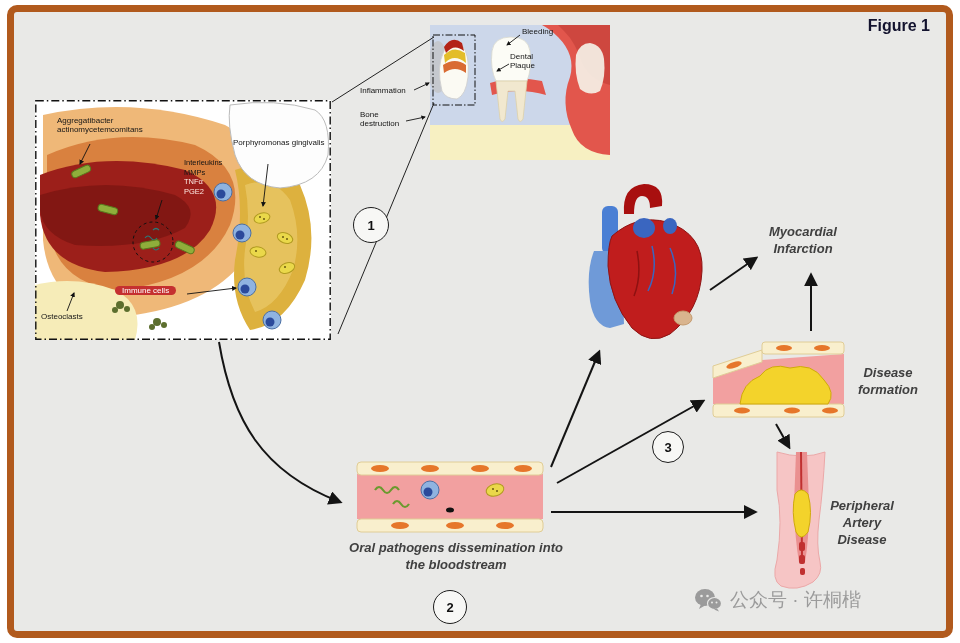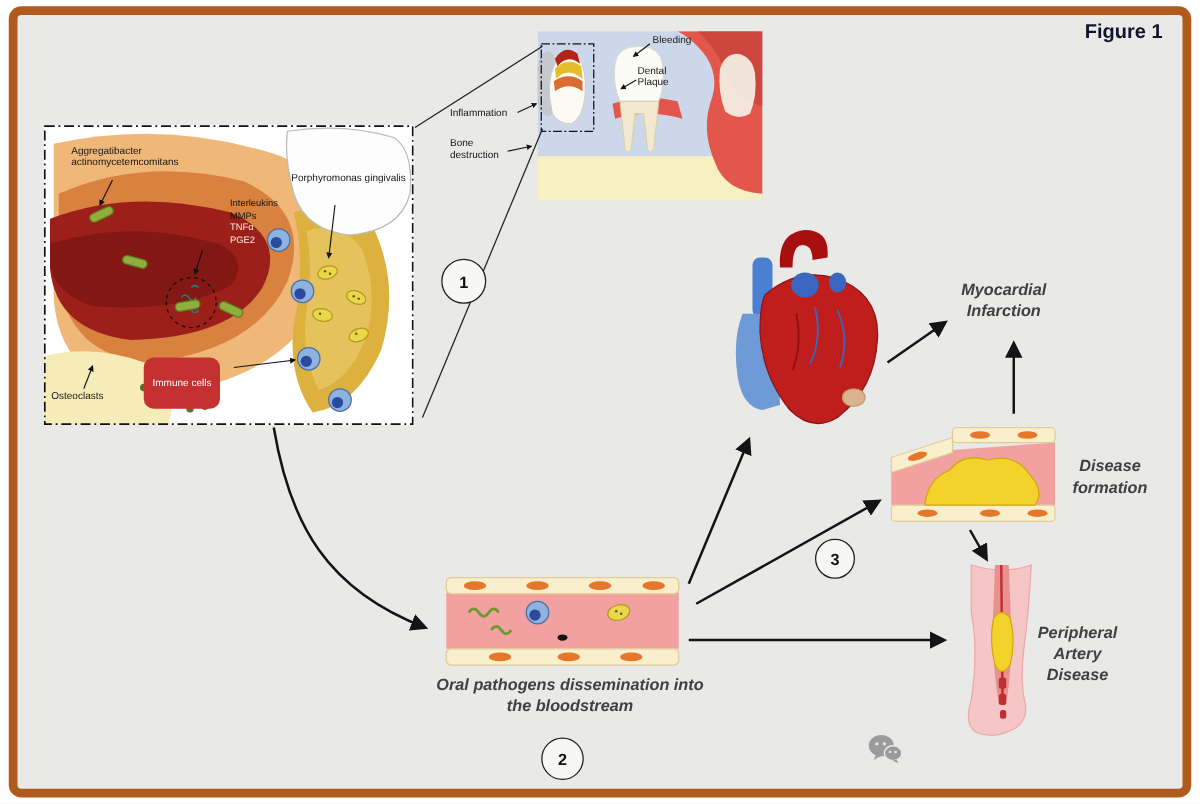--- a/index.html
+++ b/index.html
@@ -13,21 +13,21 @@
   .caption { position:absolute; font-style:italic; font-weight:bold; font-size:13px; color:#404040;
              text-align:center; line-height:1.3; z-index:6; }
   .badge { position:absolute; border:1.5px solid #1d1d1d; border-radius:50%; background:#f7f7f5;
            display:flex; align-items:center; justify-content:center; font-weight:600; color:#111;
            font-size:13px; z-index:7; }
   .fig-label { position:absolute; top:17px; right:30px; font-size:16px; font-weight:bold; color:#13132e; z-index:6; }
   .overlay { position:absolute; left:0; top:0; z-index:5; pointer-events:none; }
   .mediators { position:absolute; left:118px; top:58px; z-index:6; font-size:7.5px; line-height:9.5px; color:#141414;margin-left:31px; }
   .mediators div:nth-child(3), .mediators div:nth-child(4) { color:#ffe9e2; }
   .chip { position:absolute; left:80px; top:186px; background:#c53030; color:#fff; font-size:8px;
-          padding:16px 7px; border-radius:8px; z-index:6; white-space:nowrap; }
+          padding:0 7px; border-radius:8px; z-index:6; white-space:nowrap; }
   .watermark { position:absolute; left:694px; top:587px; display:flex; align-items:center; gap:8px;
                color:#9b9b9b; font-size:19px; font-weight:500; z-index:9; }
 </style>
 </head>
 <body>
 
 <div class="frame"></div>
 
 <div class="fig-label">Figure 1</div>
 
@@ -259,13 +259,14 @@
   <svg width="28" height="24" viewBox="0 0 28 24">
     <ellipse cx="11" cy="9.5" rx="10" ry="8.5" fill="#9b9b9b"></ellipse>
     <path d="M7,16 L5,21 L11,17.5 Z" fill="#9b9b9b"></path>
     <circle cx="7.5" cy="8" r="1.3" fill="#e9e9e7"></circle>
     <circle cx="13.5" cy="8" r="1.3" fill="#e9e9e7"></circle>
     <ellipse cx="20.5" cy="15.5" rx="7" ry="6" fill="#9b9b9b" stroke="#e9e9e7" stroke-width="1.2"></ellipse>
     <path d="M23,20.5 L25,23.5 L20,21.5 Z" fill="#9b9b9b"></path>
     <circle cx="18" cy="14.5" r="1" fill="#e9e9e7"></circle>
     <circle cx="22.5" cy="14.5" r="1" fill="#e9e9e7"></circle>
   </svg>
+  <span>公众号 · 许桐楷</span>
 </div>
 
 </body></html>

